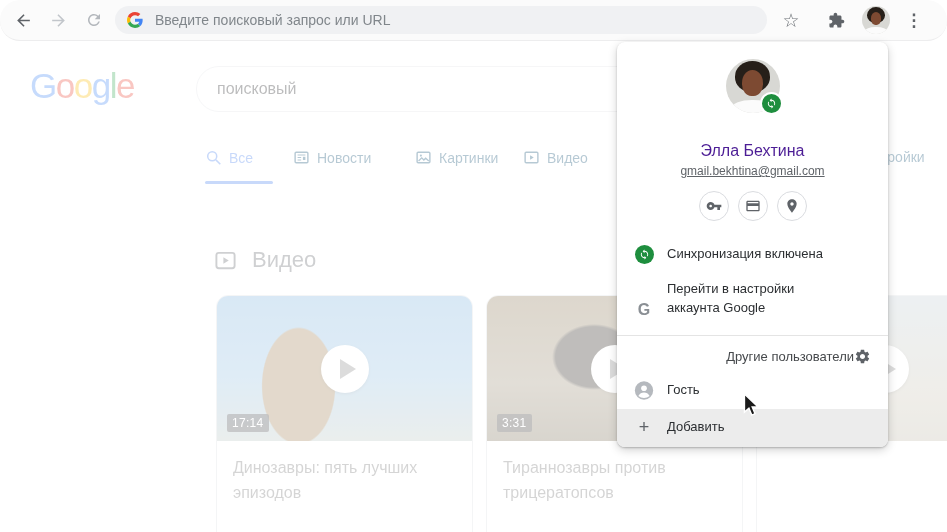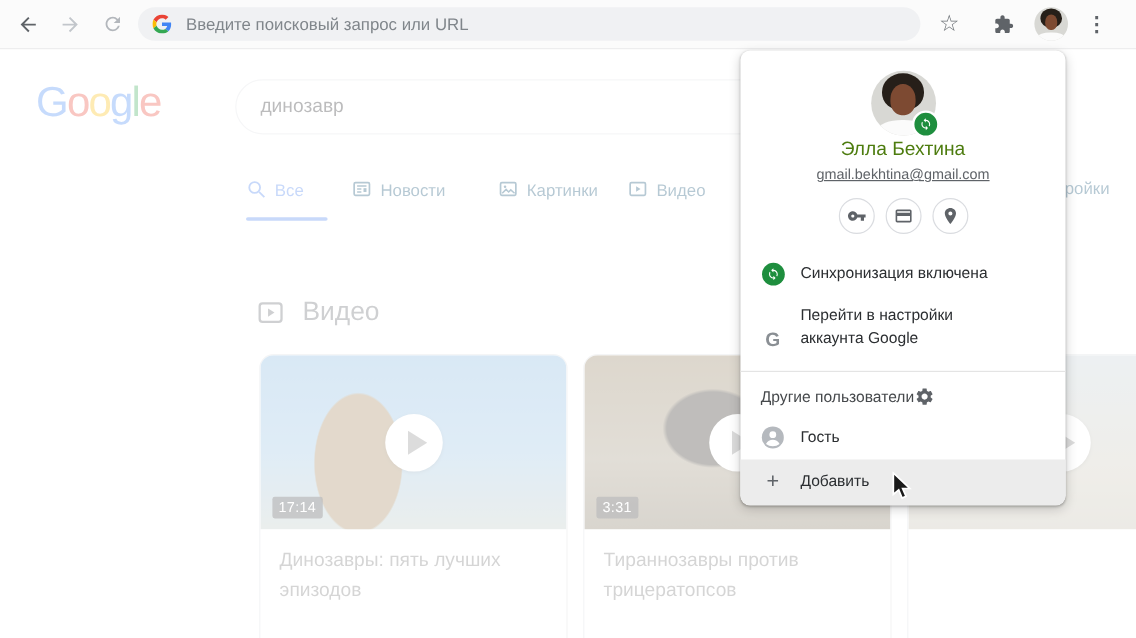--- a/index.html
+++ b/index.html
@@ -1,21 +1,21 @@
 <!DOCTYPE html>
 <html><head>
 <meta charset="utf-8">
 <style>
   html,body{margin:0;padding:0;width:947px;height:532px;overflow:hidden;
     font-family:"Liberation Sans",sans-serif;background:#fff;}
   .stage{position:relative;width:947px;height:532px;overflow:hidden;background:#fff;}
 
   
   .toolbar{position:absolute;left:0;top:0;width:947px;height:40px;background:#fbfbfb;
-    border-bottom:1px solid #ededee;display:flex;align-items:center;z-index:5;}
+    border-bottom:1px solid #ededee;display:flex;align-items:center;z-index:5;border-radius:20px;}
   .navbtn{width:35px;height:36px;display:flex;align-items:center;justify-content:center;
     background:none;border:none;padding:0;cursor:pointer;}
   .toolbar .first{margin-left:6px;}
   .omnibox{margin-left:4px;width:652px;height:28px;background:#f0f1f3;border-radius:14px;
     display:flex;align-items:center;padding:0 12px;box-sizing:border-box;}
   .omnibox input{border:none;background:transparent;outline:none;flex:1;margin-left:10px;
     font-size:14px;color:#202124;font-family:"Liberation Sans",sans-serif;}
   .omnibox input::placeholder{color:#80868b;}
   .tbicon{background:none;border:none;padding:0;cursor:pointer;display:flex;
     align-items:center;justify-content:center;}
@@ -90,35 +90,35 @@
 
   
   .popup{position:absolute;left:617px;top:42px;width:271px;background:#fff;border-radius:8px;
     box-shadow:0 1px 2px rgba(0,0,0,.22),0 3px 10px rgba(0,0,0,.18);z-index:10;
     padding-top:17px;box-sizing:border-box;}
   .av-lg{width:54px;height:54px;margin:0 auto;position:relative;overflow:visible;}
   .av-lg .photo{width:54px;height:54px;border-radius:50%;overflow:hidden;background:#d8d8d4;
     position:relative;}
   .syncbadge{position:absolute;right:-3px;bottom:-2px;width:19px;height:19px;background:#1e8e3e;
     border:2px solid #fff;border-radius:50%;display:flex;align-items:center;justify-content:center;}
-  .pname{margin-top:3px;text-align:center;font-size:16px;font-weight:500;color:#4d7c0f;}
+  .pname{margin-top:29px;text-align:center;font-size:16px;font-weight:500;color:#4c1d95;}
   .pemail{margin-top:4px;text-align:center;font-size:12px;color:#5f6368;text-decoration:underline;}
   .chips{margin-top:13px;display:flex;justify-content:center;gap:9px;}
   .chip{width:30px;height:30px;border:1px solid #dadce0;background:#fff;border-radius:50%;
     display:flex;align-items:center;justify-content:center;cursor:pointer;padding:0;}
   .pmenu{margin-top:16px;}
   .mrow{display:flex;align-items:flex-end;gap:13px;padding:8px 17px;font-size:13px;
     color:#2b2e31;cursor:pointer;line-height:1.45;}
   .mrow .mic{width:20px;flex:none;display:flex;justify-content:center;}
   .synccirc{width:19px;height:19px;background:#1e8e3e;border-radius:50%;display:flex;
     align-items:center;justify-content:center;}
   .gletter{font-size:16px;font-weight:700;color:#8a8f94;line-height:1;margin-top:1px;}
   .mtext-narrow{max-width:150px;}
   .pdivider{height:1px;background:#e4e4e4;margin-top:9px;}
-  .others{display:flex;align-items:center;justify-content:flex-start;
+  .others{display:flex;align-items:center;justify-content:flex-end;
     padding:12px 17px 7px;}
   .others .olabel{font-size:13px;color:#46494c;}
   .gearbtn{background:none;border:none;padding:0;cursor:pointer;display:flex;}
   .grow{align-items:center;padding:8px 17px;}
   .addrow{align-items:center;padding:9px 17px 10px;background:#ececec;border-radius:0 0 8px 8px;}
   .plus{font-size:18px;color:#5f6368;line-height:1;font-weight:400;}
 
   .cursor{position:absolute;left:742px;top:393px;z-index:20;pointer-events:none;}
 </style>
 </head>
@@ -168,21 +168,21 @@
     </button>
     <button class="tbicon kebab">
       <span>⋮</span>
     </button>
   </div>
 
   <div class="page">
     <div class="glogo"><span class="c-b">G</span><span class="c-r">o</span><span class="c-y">o</span><span class="c-b">g</span><span class="c-g">l</span><span class="c-r">e</span></div>
 
     <div class="searchbox">
-      <span>динозавр</span>
+      <span>поисковый</span>
     </div>
 
     <div class="tabs">
       <div class="tab tab-all active">
         <svg width="17" height="17" viewBox="0 0 20 20">
             <circle cx="8.5" cy="8.5" r="5.3" fill="none" stroke="currentColor" stroke-width="1.8"></circle>
             <path d="M12.8 12.8 18 18" stroke="currentColor" stroke-width="1.8"></path>
           </svg>
         <span>Все</span>
         <div class="tabline"></div>

